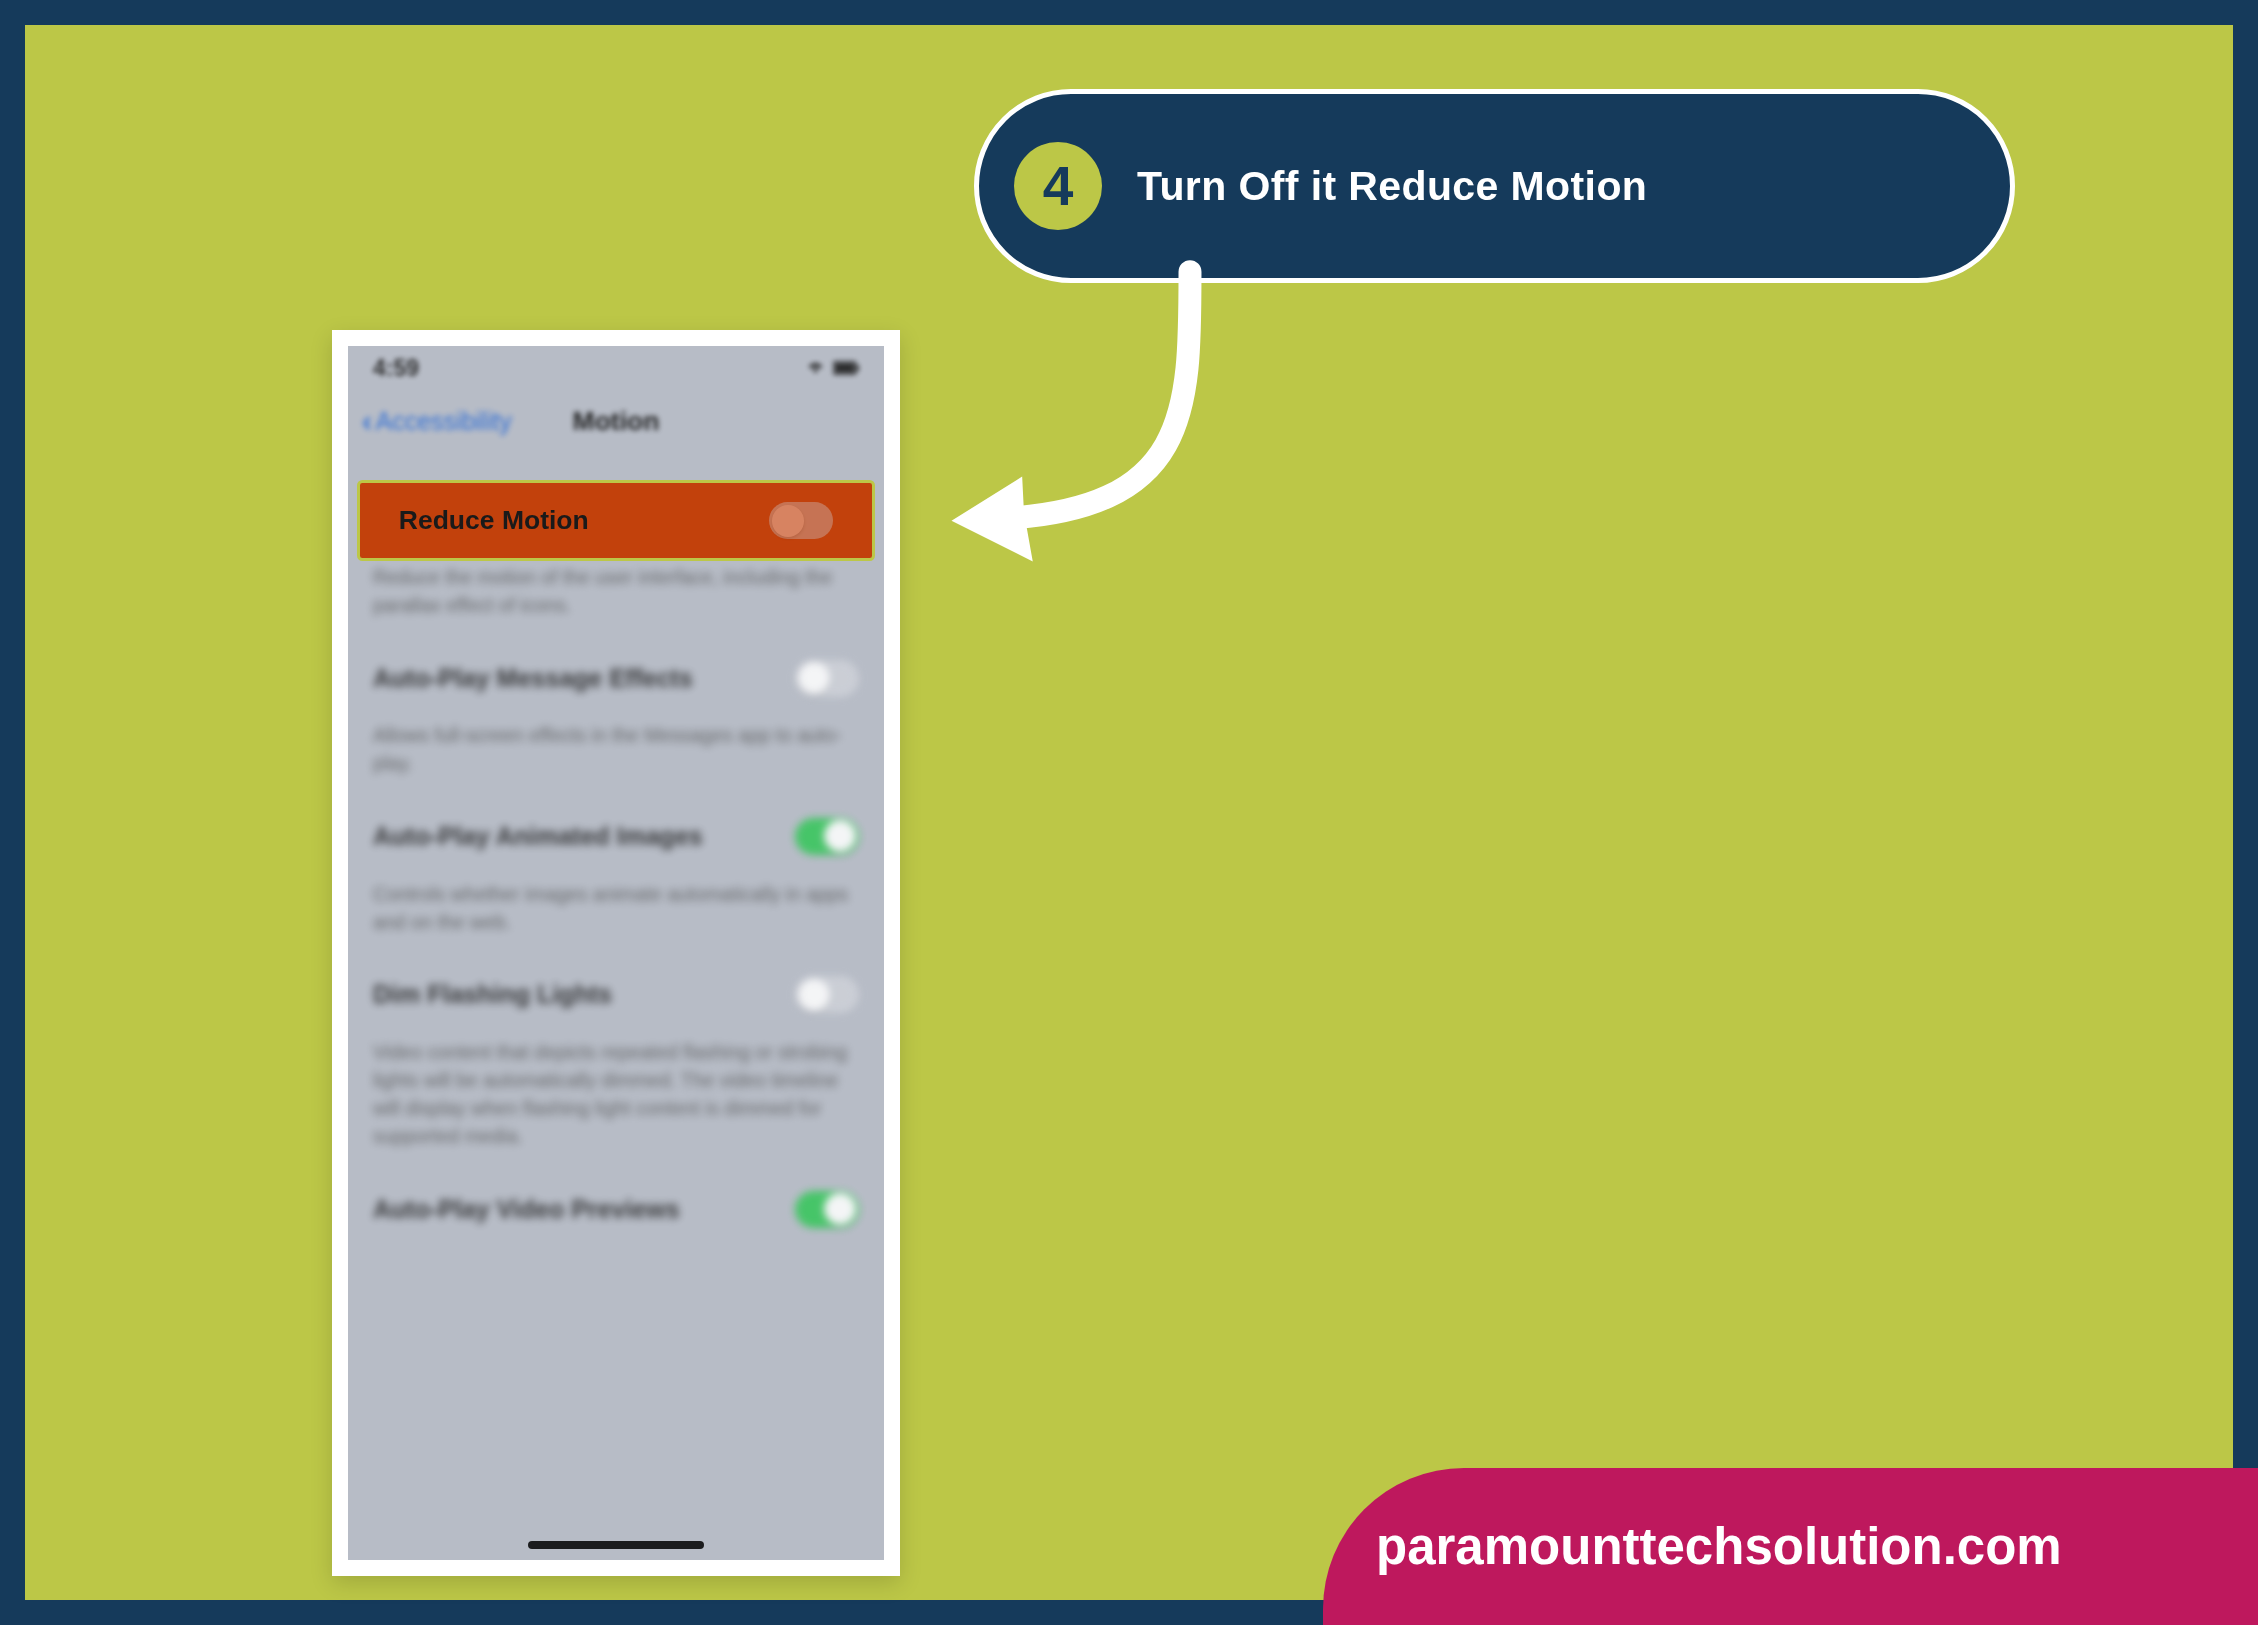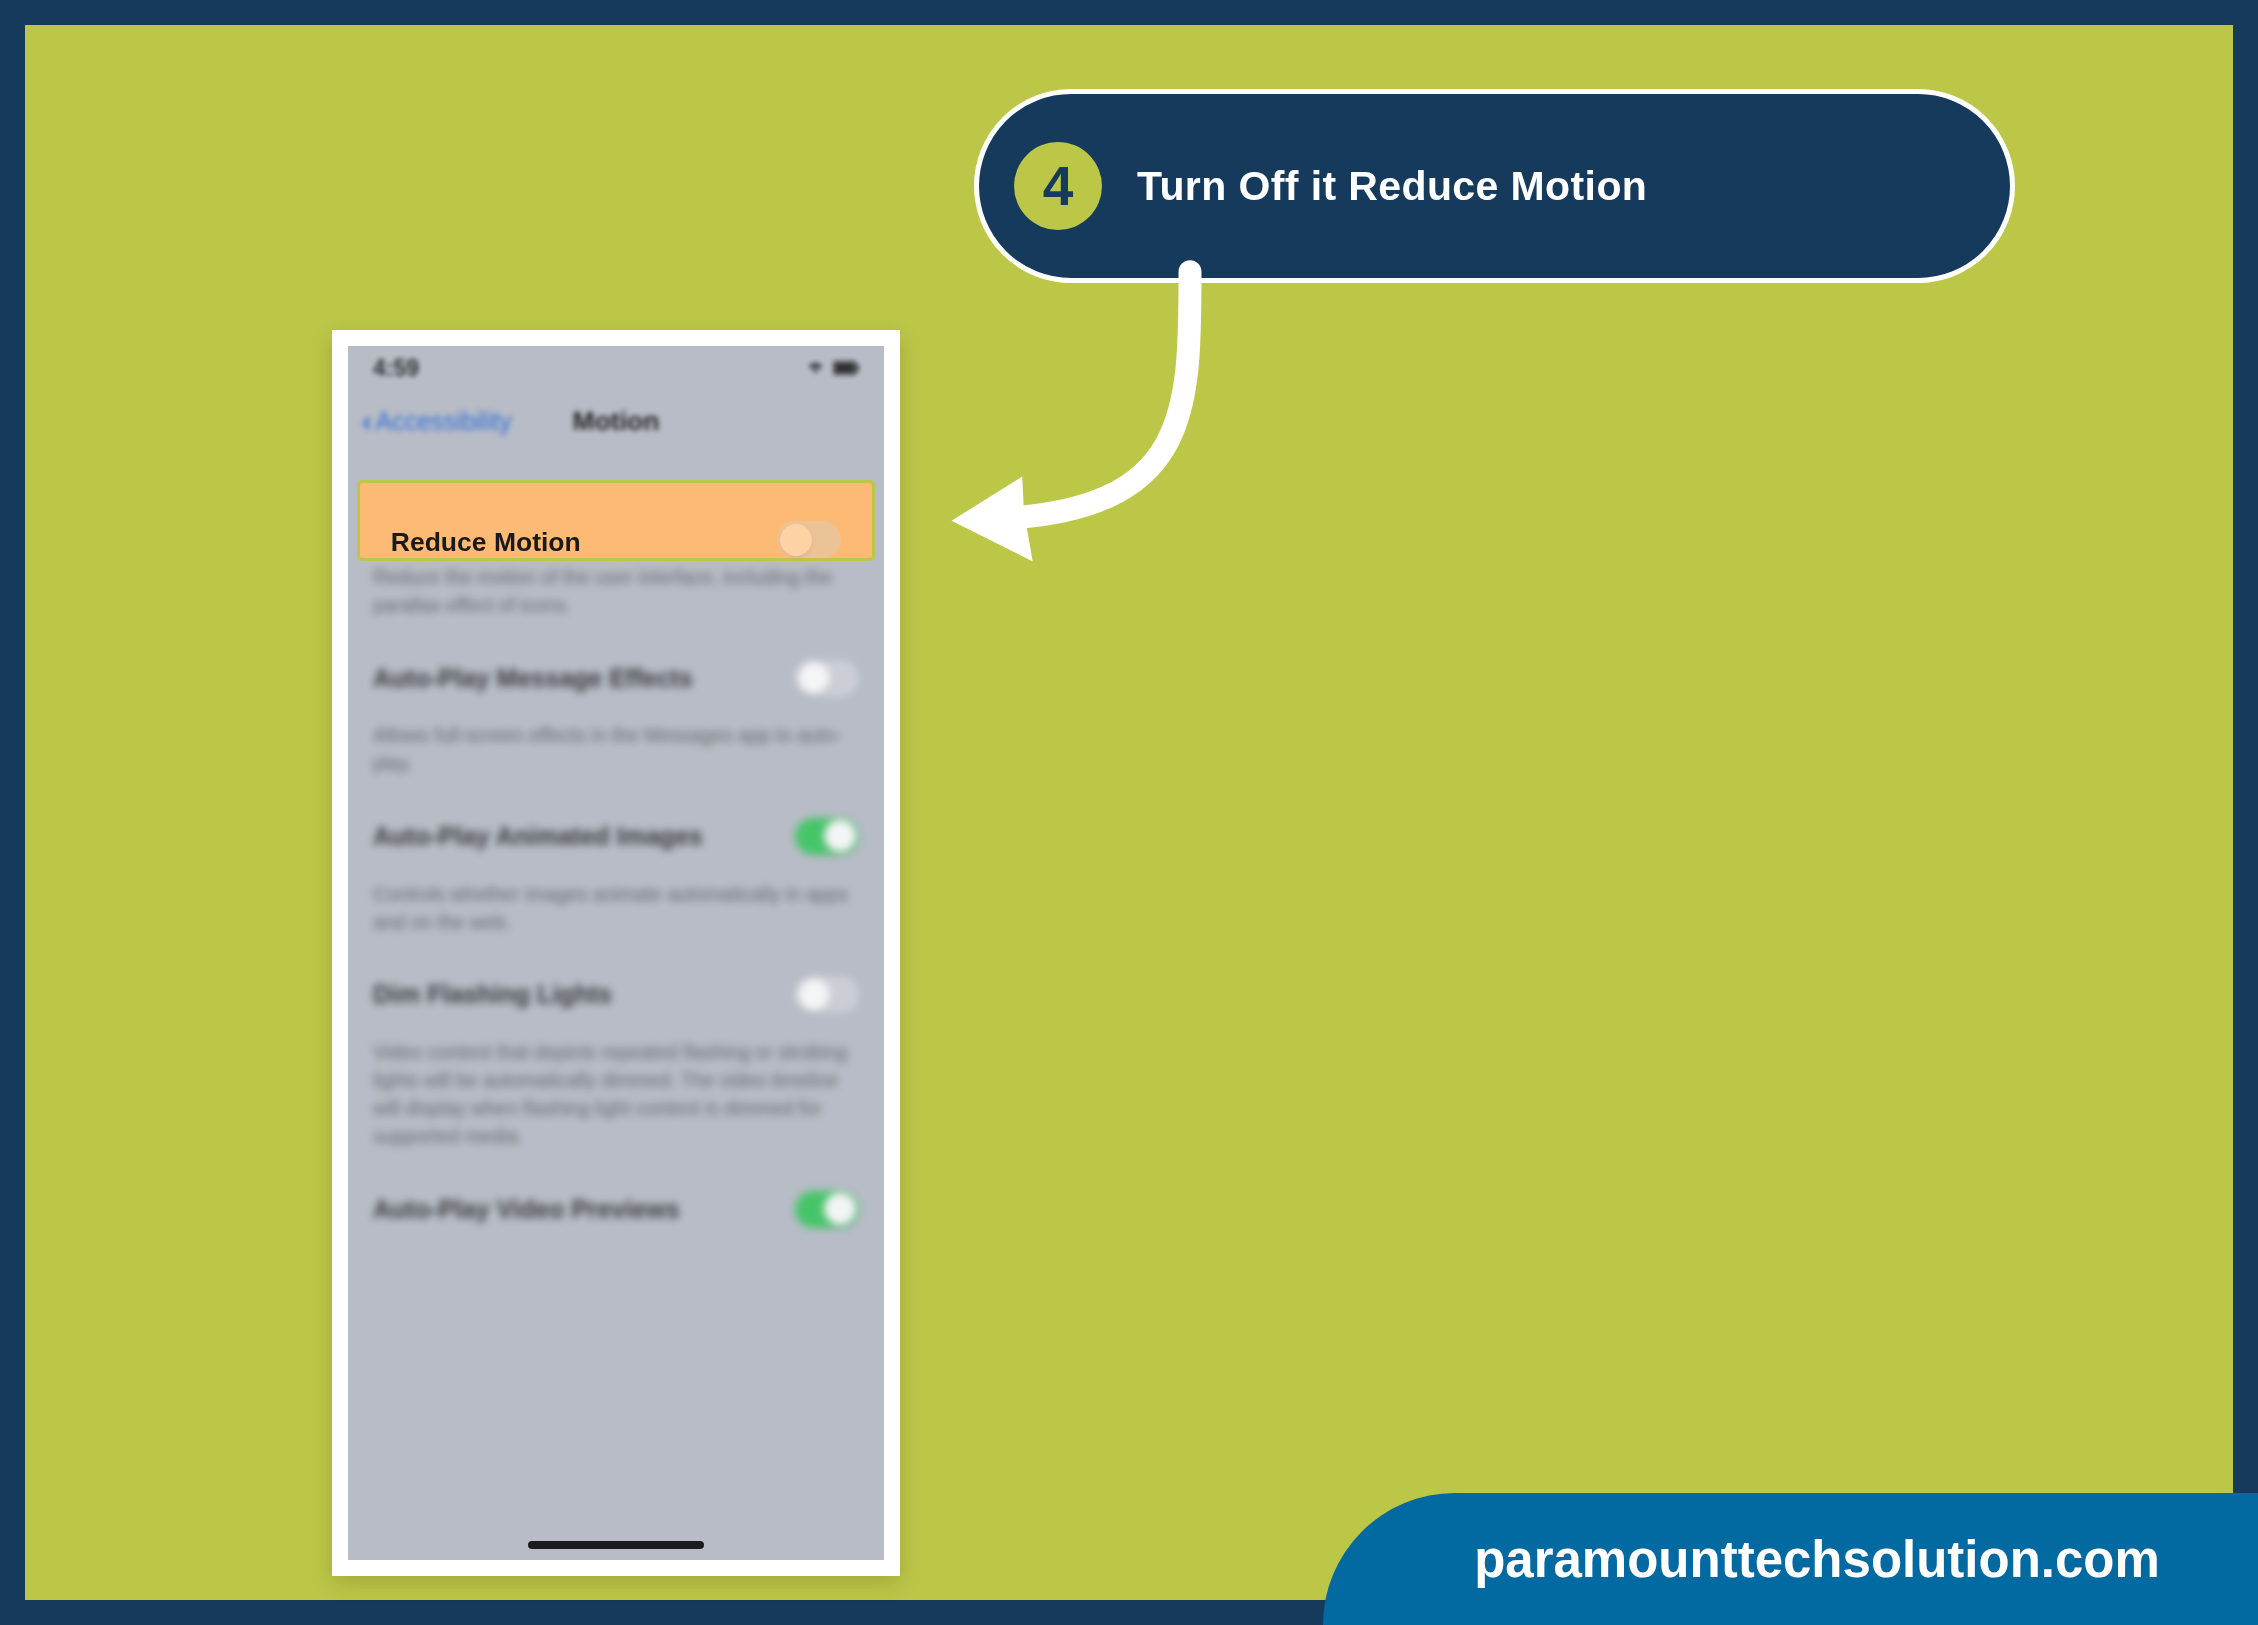--- a/index.html
+++ b/index.html
@@ -136,27 +136,27 @@
   }
   .toggle.off .knob { left: 2.6px; }
   .toggle.on  .knob { right: 2.6px; }
   
   .highlight-row {
     position: absolute;
     left: 8.8px;
     right: 8.8px;
     top: 134px;
     height: 81px;
-    background: #fdba74;
+    background: #c2410c;
     border: 3.5px solid #bcc747;
     border-radius: 5.3px;
     display: flex;
-    align-items: flex-end;
+    align-items: center;
     justify-content: space-between;
-    padding: 0 31px;
+    padding: 0 39px;
     z-index: 5;
   }
   .highlight-row .setting-label {
     font-size: 26.5px;
     font-weight: 700;
     color: #1a1a1a;
   }
   .highlight-row .toggle {
     opacity: 0.35;
   }
@@ -214,26 +214,26 @@
     border-radius: 4.4px;
     background: #000;
     opacity: 0.85;
   }
   
   .brand-tab {
     position: absolute;
     right: -25px;
     bottom: -25px;
     width: 935px;
-    height: 132px;
-    background: #0369a1;
+    height: 157px;
+    background: #be185d;
     border-top-left-radius: 141px;
     display: flex;
     align-items: center;
-    justify-content: center;
+    justify-content: flex-start;
     padding-left: 53px;
   }
   .brand-text {
     color: #ffffff;
     font-size: 51px;
     font-weight: 700;
   }
 </style>
 </head>
 <body>

